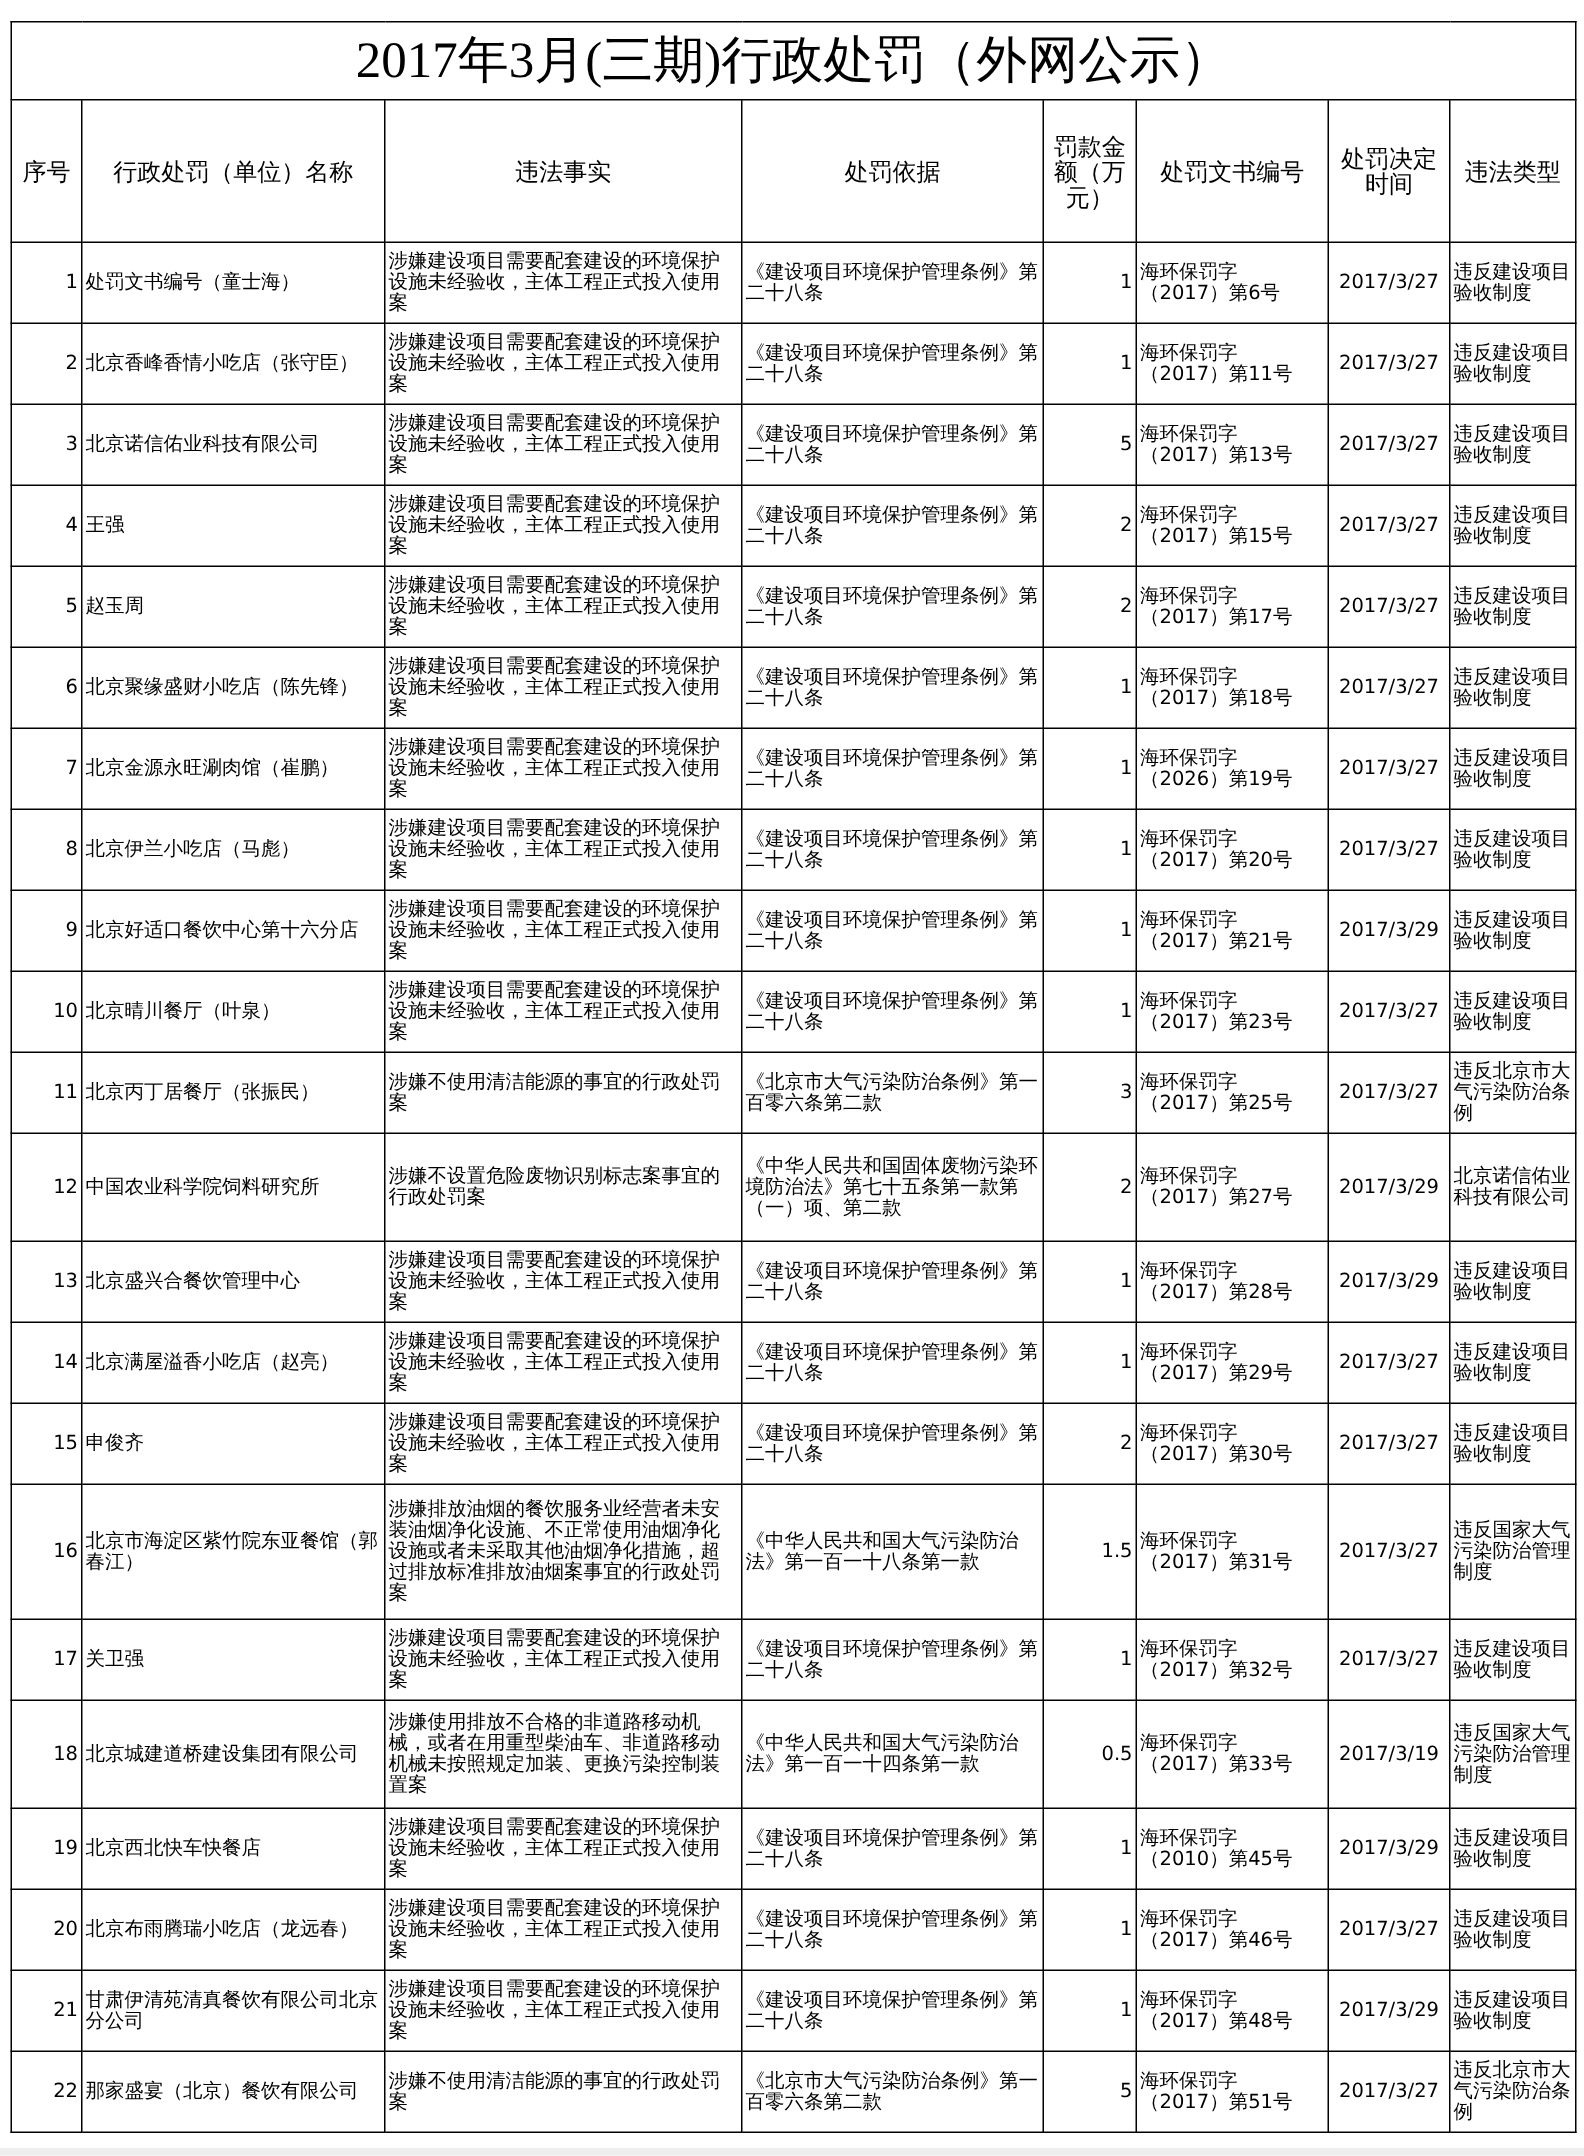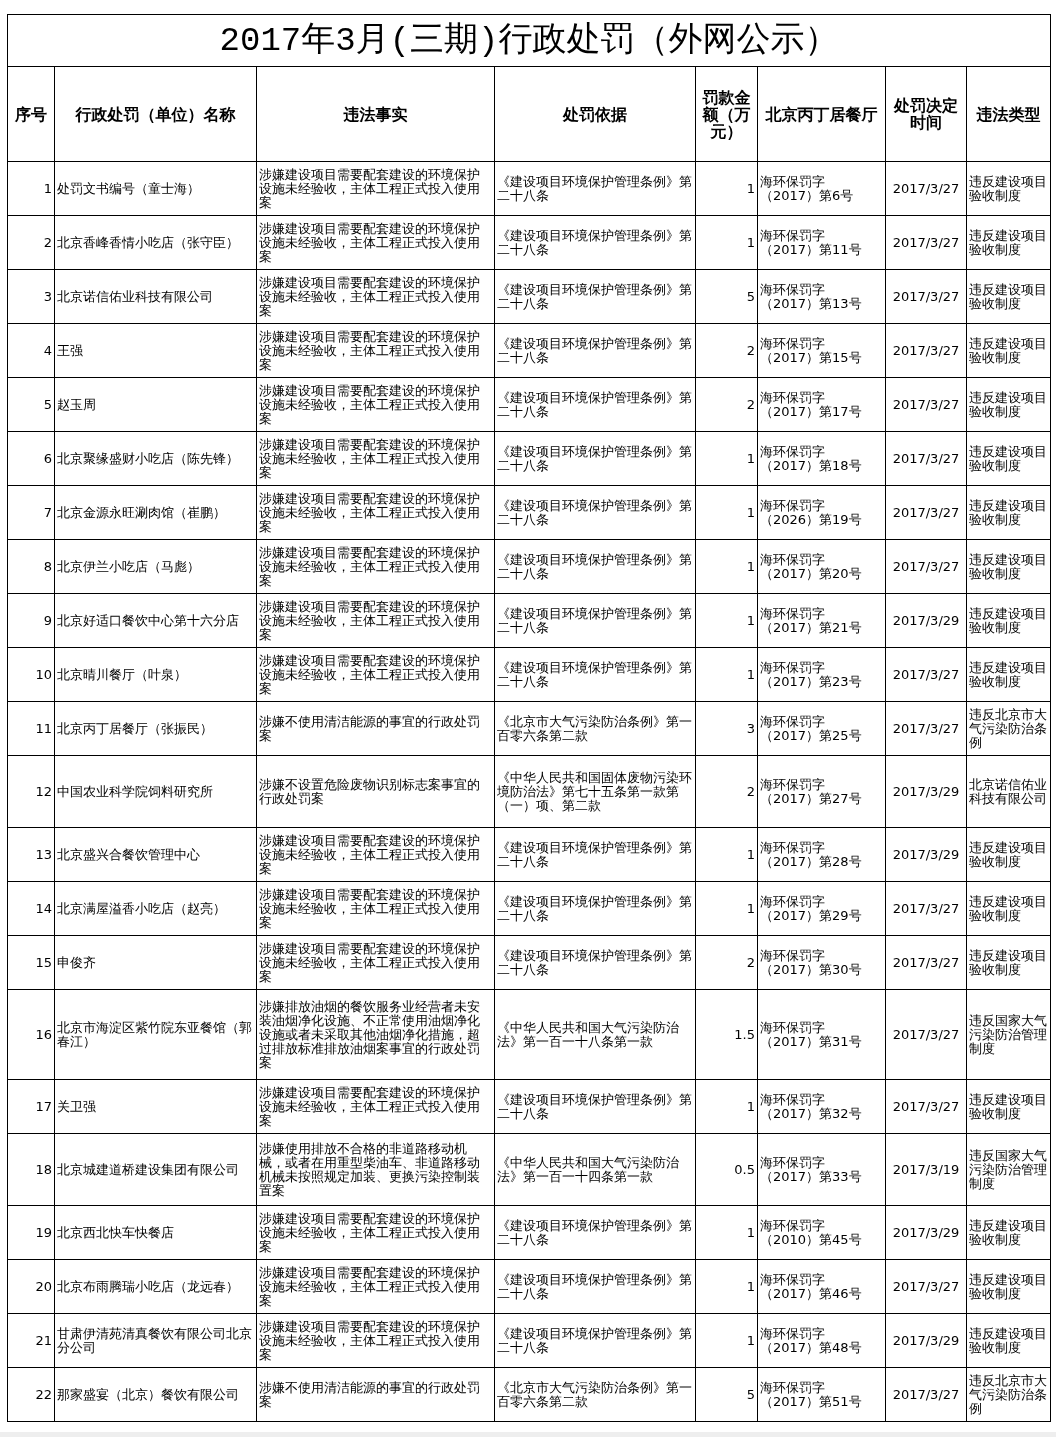--- a/index.html
+++ b/index.html
@@ -1,20 +1,20 @@
 <!DOCTYPE html>
 <html><head>
 <meta charset="utf-8">
 <style>
   html, body { margin:0; padding:0; background:#ffffff; }
   body { width:1056px; height:1437px; position:relative; overflow:hidden; font-family:"DejaVu Sans", sans-serif; color:#000; }
   table.sheet { position:absolute; left:7px; top:14px; border-collapse:collapse; table-layout:fixed; }
   table.sheet td { border:1.5px solid #000; padding:0 2px; font-size:13px; line-height:14px; vertical-align:middle; overflow:hidden; }
-  .title-cell { height:51px; text-align:center; font-family:Liberation Mono, monospace; font-size:34px !important; line-height:40px !important; letter-spacing:0; }
-  .hdr td { height:94px; text-align:center; font-size:16px !important; line-height:17px !important; font-weight:bold; }
+  .title-cell { height:51px; text-align:center; font-family:Liberation Serif, serif; font-size:34px !important; line-height:40px !important; letter-spacing:0; }
+  .hdr td { height:94px; text-align:center; font-size:16px !important; line-height:17px !important; font-weight:normal; }
   .num { text-align:right; }
   .date { text-align:center; }
   .amt { text-align:right; }
   .l { text-align:left; }
   .bottom-strip { position:absolute; left:0; top:1432px; width:1056px; height:5px; background:#eeeeee; }
 </style>
 </head>
 <body>
 
 <table class="sheet">
@@ -31,21 +31,21 @@
   <tbody id="tbody">
     <tr>
       <td colspan="8" class="title-cell">2017年3月(三期)行政处罚（外网公示）</td>
     </tr>
     <tr class="hdr">
       <td>序号</td>
       <td>行政处罚（单位）名称</td>
       <td>违法事实</td>
       <td>处罚依据</td>
       <td>罚款金额（万元）</td>
-      <td>北京丙丁居餐厅</td>
+      <td>处罚文书编号</td>
       <td>处罚决定时间</td>
       <td>违法类型</td>
     </tr>
   <tr style="height: 54px;">
         <td class="num">1</td>
         <td class="l">处罚文书编号（童士海）</td>
         <td class="l">涉嫌建设项目需要配套建设的环境保护设施未经验收，主体工程正式投入使用案</td>
         <td class="l">《建设项目环境保护管理条例》第二十八条</td>
         <td class="amt">1</td>
         <td class="l">海环保罚字（2017）第6号</td>

